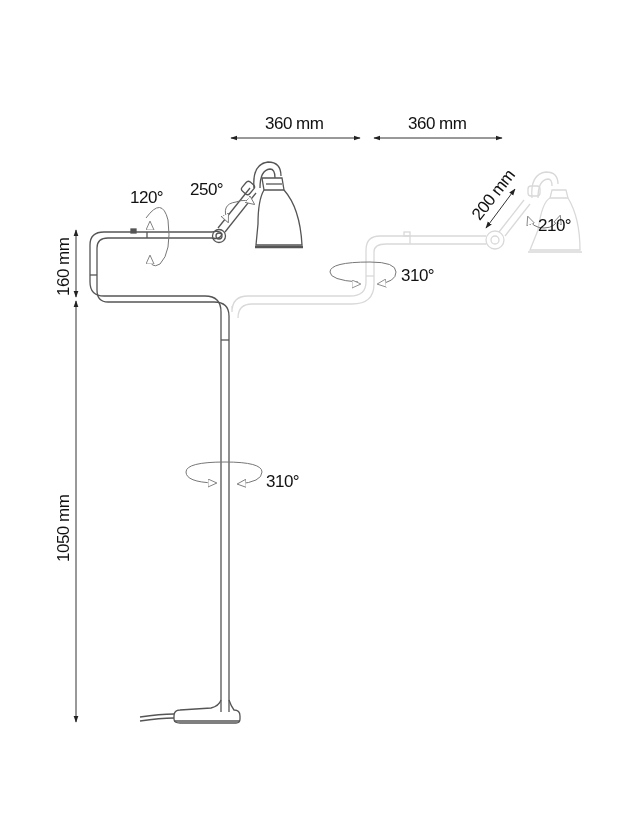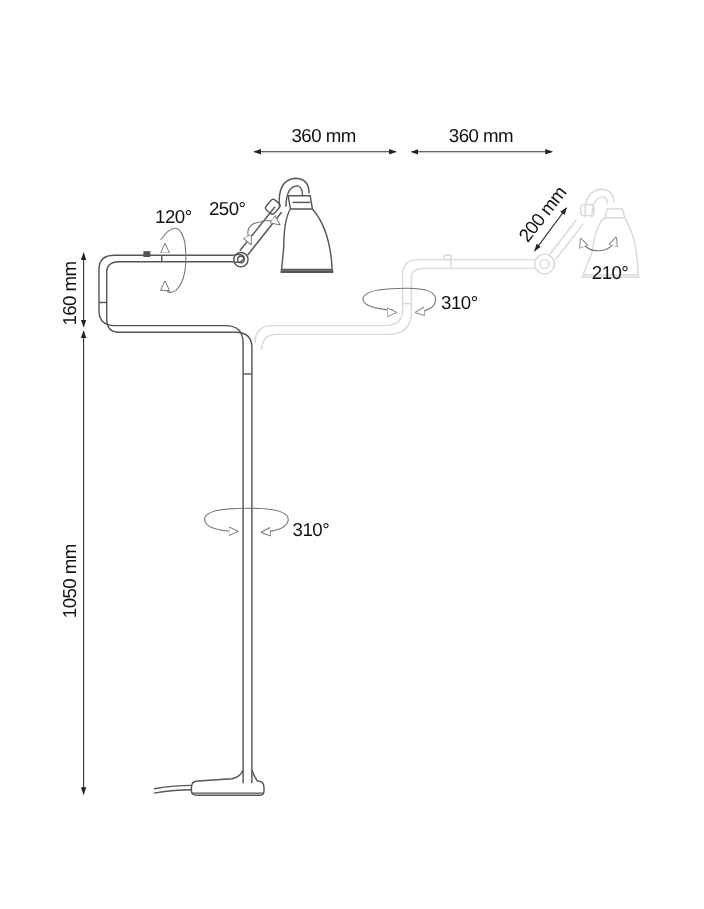--- a/index.html
+++ b/index.html
@@ -110,17 +110,17 @@
     <path d="M210,483 L216,483" marker-end="url(#arrowOpen)"></path>
   </g>
 </svg>
 
 <div class="lbl" style="left:265px; top:114px;">360 mm</div>
 <div class="lbl" style="left:408px; top:114px;">360 mm</div>
 <div class="lbl vlbl" style="left:54px; top:296px;">160 mm</div>
 <div class="lbl vlbl" style="left:54px; top:562px;">1050 mm</div>
 <div class="lbl dlbl" style="left:468px; top:212px;">200 mm</div>
 
-<div class="lbl" style="left:141px; top:188px;">120°</div>
+<div class="lbl" style="left:130px; top:188px;">120°</div>
 <div class="lbl" style="left:190px; top:180px;">250°</div>
-<div class="lbl" style="left:538px; top:216px;margin-top:23px;">210°</div>
+<div class="lbl" style="left:538px; top:216px;">210°</div>
 <div class="lbl" style="left:401px; top:266px;">310°</div>
 <div class="lbl" style="left:266px; top:472px;">310°</div>
 
 </body></html>

